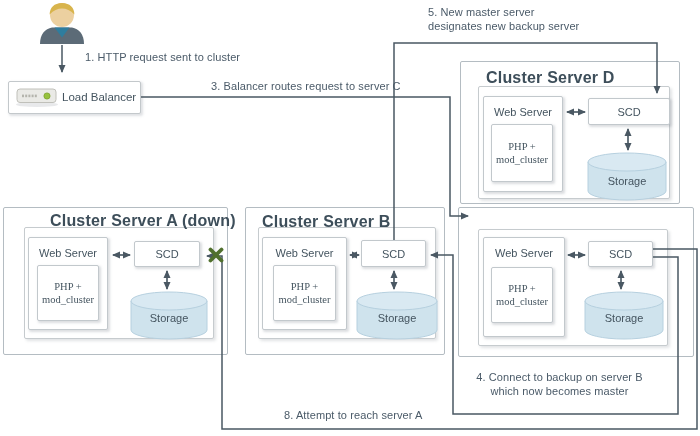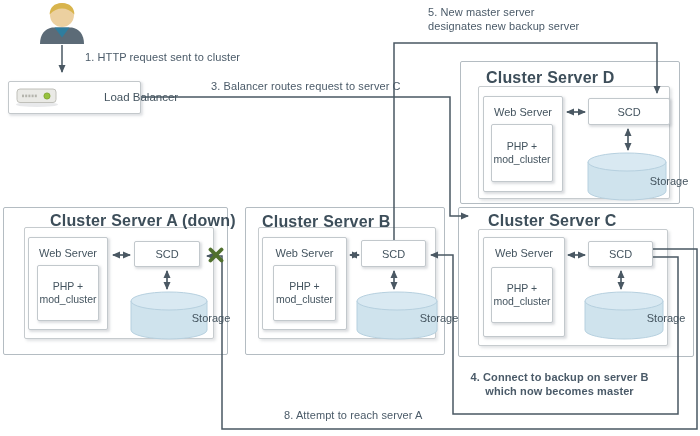--- a/index.html
+++ b/index.html
@@ -4,26 +4,26 @@
 <style>
   html,body{margin:0;padding:0;background:#fff;}
   .canvas{
     position:relative;width:700px;height:436px;background:#ffffff;overflow:hidden;
     font-family:"Liberation Sans", sans-serif;color:#44545f;
   }
   .box{position:absolute;background:#fff;border:1px solid #c6cbce;border-radius:2px;box-sizing:border-box;}
   .outer{border-color:#b4bcc2;z-index:1;}
   .inner{border-color:#c6cbce;z-index:2;box-shadow:2px 2px 3px rgba(110,120,130,.20);}
   .comp{border-color:#c2c8cc;z-index:3;box-shadow:1.5px 1.5px 2.5px rgba(110,120,130,.25);}
-  .lbl{position:absolute;font-size:11px;color:#44545f;z-index:6;white-space:nowrap;margin-left:42px;}
+  .lbl{position:absolute;font-size:11px;color:#44545f;z-index:6;white-space:nowrap;}
   .title{position:absolute;font-size:16px;font-weight:600;color:#3d4e5a;letter-spacing:.2px;z-index:6;white-space:nowrap;}
   .step{position:absolute;font-size:11px;color:#4a5a68;z-index:6;letter-spacing:.1px;}
   .web-label{position:absolute;left:0;right:0;top:9px;text-align:center;font-size:11px;}
   .php{display:flex;align-items:center;justify-content:center;text-align:center;
-       font-size:10.5px;line-height:13px;white-space:pre-line;}
+       font-size:10.5px;line-height:13px;white-space:pre-line;font-family:Liberation Serif, serif;}
   .scd{display:flex;align-items:center;justify-content:center;font-size:11px;text-align:center;}
   .storage-label{transform:translateX(-50%);}
   .svg-overlay{position:absolute;left:0;top:0;z-index:5;pointer-events:none;}
 
   
   .outer-a{left:3px;top:207px;width:225px;height:148px}
   .outer-b{left:245px;top:207px;width:200px;height:148px}
   .outer-c{left:458px;top:207px;width:236px;height:150px}
   .outer-d{left:460px;top:61px;width:220px;height:143px}
   
@@ -56,21 +56,21 @@
   .stor-b{left:397px;top:312px}
   .stor-c{left:624px;top:312px}
   .stor-d{left:627px;top:175px}
   
   .lb-box{left:8px;top:81px;width:133px;height:33px;z-index:3;border-color:#c3c8cb;box-shadow:1.5px 1.5px 2.5px rgba(110,120,130,.22)}
   .lb-label{left:62px;top:91px;font-size:11.5px;}
   
   .s1{left:85px;top:51px}
   .s2{left:211px;top:80px}
   .s3{left:284px;top:409px}
-  .s4{left:452px;top:370px;width:215px;text-align:center;white-space:pre-line;line-height:14px;font-weight:bold;}
+  .s4{left:452px;top:370px;width:215px;text-align:center;white-space:pre-line;line-height:14px;}
   .s5{left:428px;top:6px;white-space:pre-line;line-height:13.5px;}
 </style>
 </head>
 <body>
 
 <div class="canvas">
 
   <div class="box outer outer-a"></div>
   <div class="box outer outer-b"></div>
   <div class="box outer outer-c"></div>
@@ -105,21 +105,20 @@
   <div class="box comp php php-d">PHP +
 mod_cluster</div>
 
   <div class="box comp scd scd-a">SCD</div>
   <div class="box comp scd scd-b">SCD</div>
   <div class="box comp scd scd-c">SCD</div>
   <div class="box comp scd scd-d">SCD</div>
 
   <div class="title title-a">Cluster Server A (down)</div>
   <div class="title title-b">Cluster Server B</div>
-  <div class="title title-c">Cluster Server C</div>
   <div class="title title-d">Cluster Server D</div>
 
   <div class="box lb-box"></div>
   <div class="lbl lb-label">Load Balancer</div>
 
   <div class="lbl storage-label stor-a">Storage</div>
   <div class="lbl storage-label stor-b">Storage</div>
   <div class="lbl storage-label stor-c">Storage</div>
   <div class="lbl storage-label stor-d">Storage</div>
 

